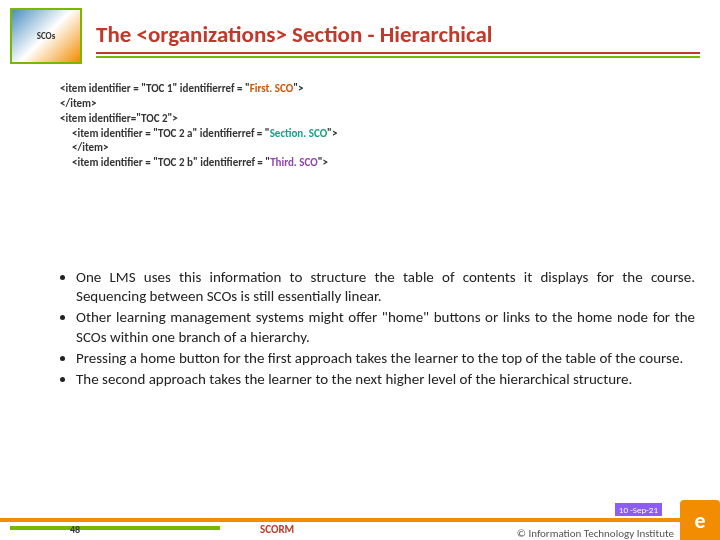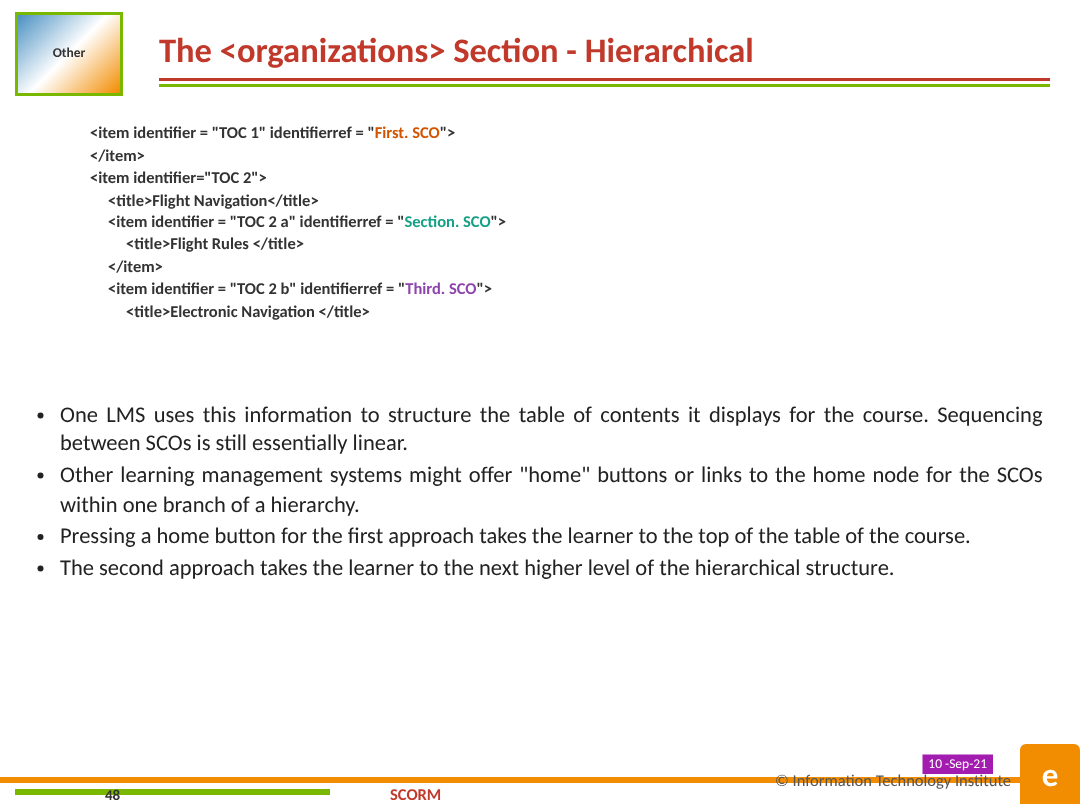--- a/index.html
+++ b/index.html
@@ -27,21 +27,21 @@
   .logo-inner {
     font-size: 9px;
     color: #333;
     font-weight: bold;
     text-align: center;
     line-height: 1.1;
   }
   .title-wrap {
     position: absolute;
     top: 20px;
-    left: 106px;
+    left: 96px;
     right: 20px;
   }
   .title {
     font-size: 23px;
     font-weight: bold;
     color: #c0392b;
     margin-bottom: 4px;
   }
   .title-underline {
     height: 2px;
@@ -79,20 +79,21 @@
     line-height: 1.28;
     color: #222;
   }
   .bullets ul {
     margin: 0;
     padding-left: 22px;
   }
   .bullets li {
     margin-bottom: 2px;
     text-align: justify;
+    margin-left: 36px;
   }
   .footer {
     position: absolute;
     bottom: 0;
     left: 0;
     right: 0;
     height: 44px;
   }
   .orange-bar {
     position: absolute;
@@ -125,30 +126,30 @@
     font-size: 11px;
     color: #c0392b;
     font-weight: bold;
   }
   .date-label {
     position: absolute;
     bottom: 24px;
     right: 58px;
     font-size: 9px;
     color: #fff;
-    background: #a21caf;
+    background: #8b5cf6;
     padding: 1px 4px;
   }
   .iti-block {
     position: absolute;
     bottom: 0;
     right: 0;
     height: 44px;
     display: flex;
-    align-items: flex-start;
+    align-items: flex-end;
   }
   .iti-e {
     width: 40px;
     height: 40px;
     background: #f28c00;
     color: #fff;
     font-size: 22px;
     font-weight: bold;
     display: flex;
     align-items: center;
@@ -159,39 +160,36 @@
     font-size: 11px;
     color: #555;
     margin-right: 6px;
     margin-top: 18px;
   }
 </style>
 </head>
 <body>
 
 <div class="logo-box">
-  <span class="logo-inner">Other</span>
+  <span class="logo-inner">SCOs</span>
 </div>
 
 <div class="title-wrap">
   <div class="title">The &lt;organizations&gt; Section - Hierarchical</div>
   <div class="title-underline"></div>
   <div class="title-underline2"></div>
 </div>
 
 <div class="code-block">
   <div><span>&lt;item identifier = "TOC 1" identifierref = "</span><span class="sco1">First. SCO</span><span>"&gt;</span></div>
   <div>&lt;/item&gt;</div>
   <div>&lt;item identifier="TOC 2"&gt;</div>
-  <div class="ind1">&lt;title&gt;Flight Navigation&lt;/title&gt;</div>
   <div class="ind1"><span>&lt;item identifier = "TOC 2 a" identifierref = "</span><span class="sco2">Section. SCO</span><span>"&gt;</span></div>
-  <div class="ind2">&lt;title&gt;Flight Rules &lt;/title&gt;</div>
   <div class="ind1">&lt;/item&gt;</div>
   <div class="ind1"><span>&lt;item identifier = "TOC 2 b" identifierref = "</span><span class="sco3">Third. SCO</span><span>"&gt;</span></div>
-  <div class="ind2">&lt;title&gt;Electronic Navigation &lt;/title&gt;</div>
 </div>
 
 <div class="bullets">
   <ul>
     <li>One LMS uses this information to structure the table of contents it displays for the course. Sequencing between SCOs is still essentially linear.</li>
     <li>Other learning management systems might offer "home" buttons or links to the home node for the SCOs within one branch of a hierarchy.</li>
     <li>Pressing a home button for the first approach takes the learner to the top of the table of the course.</li>
     <li>The second approach takes the learner to the next higher level of the hierarchical structure.</li>
   </ul>
 </div>

